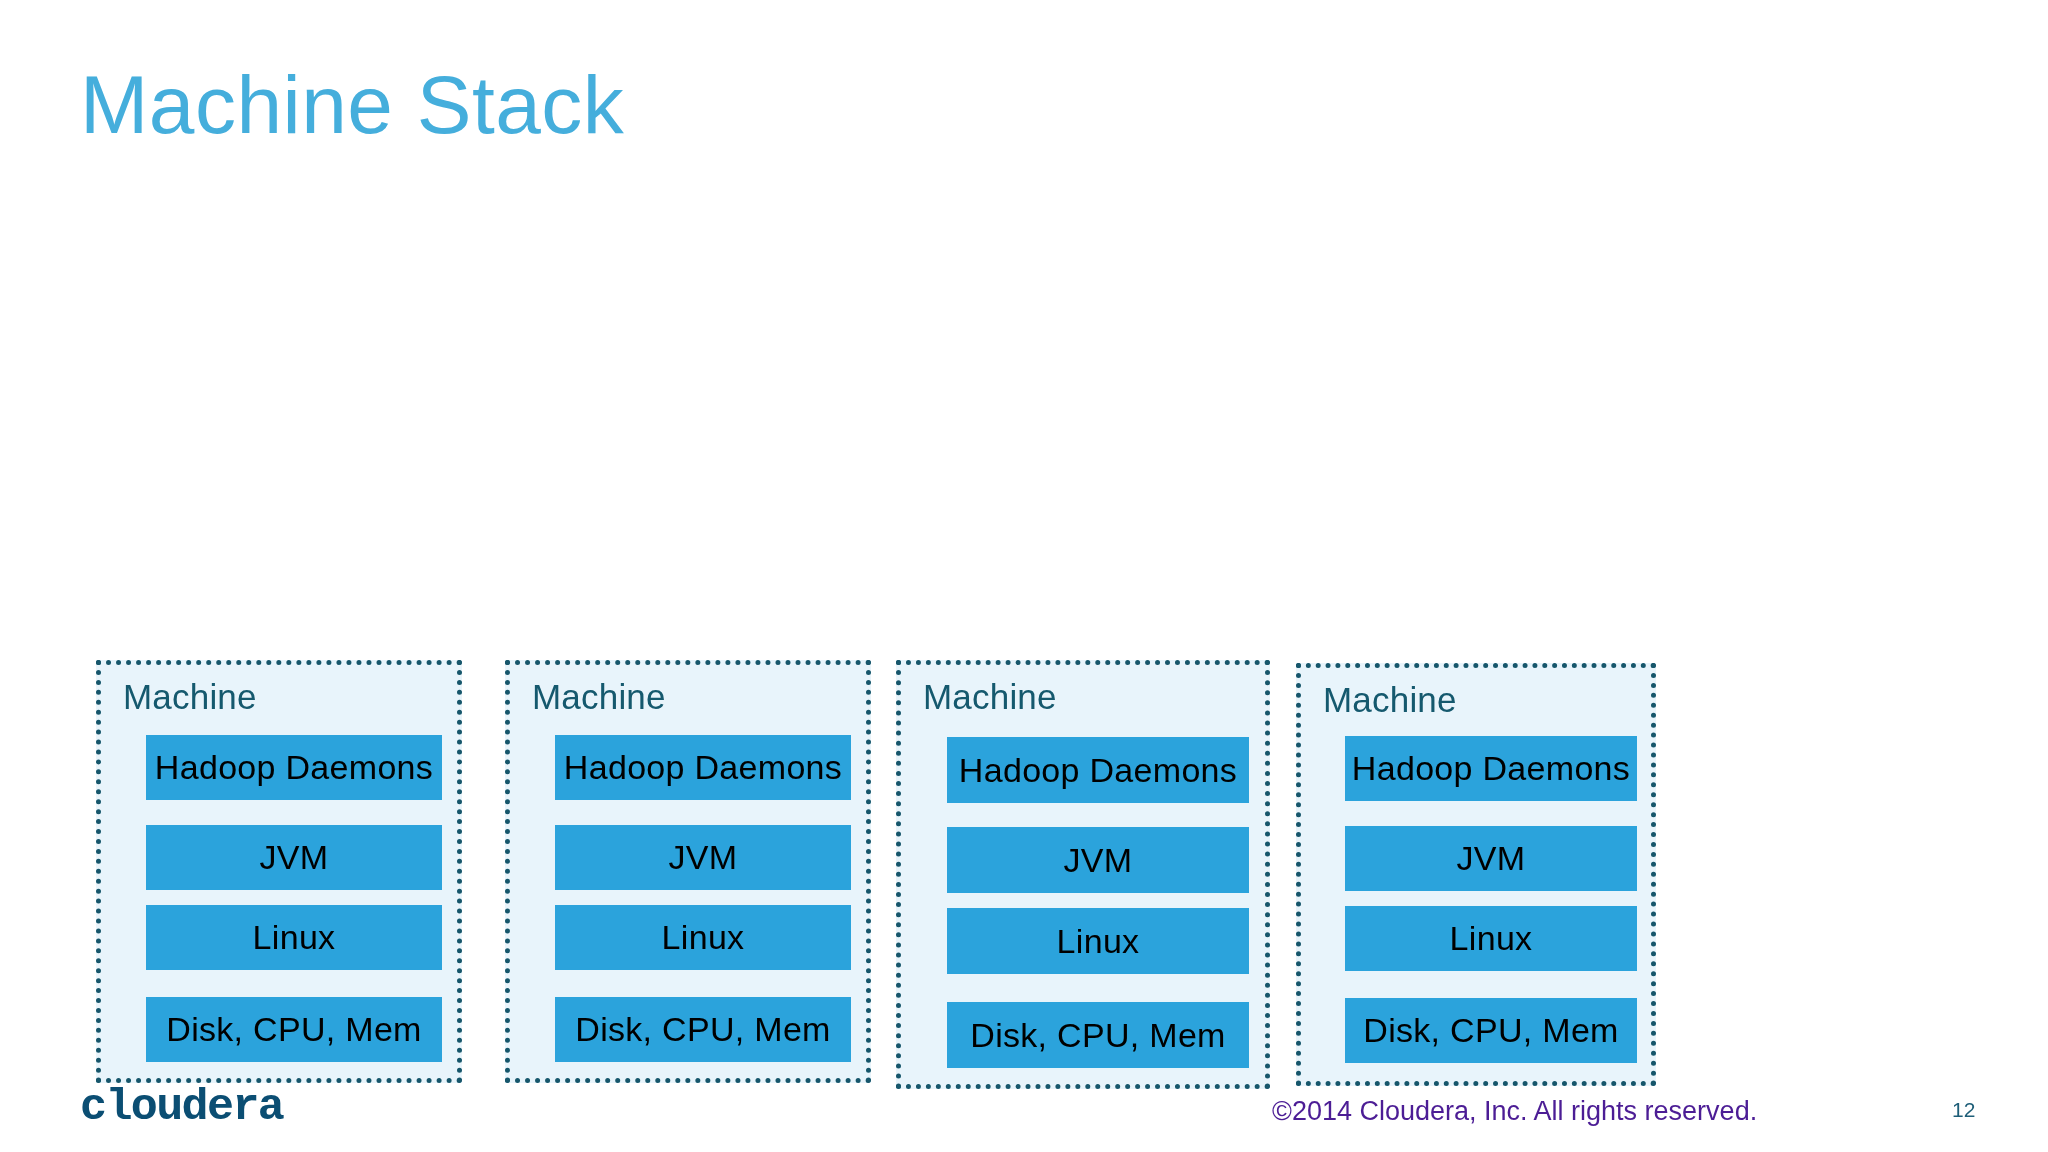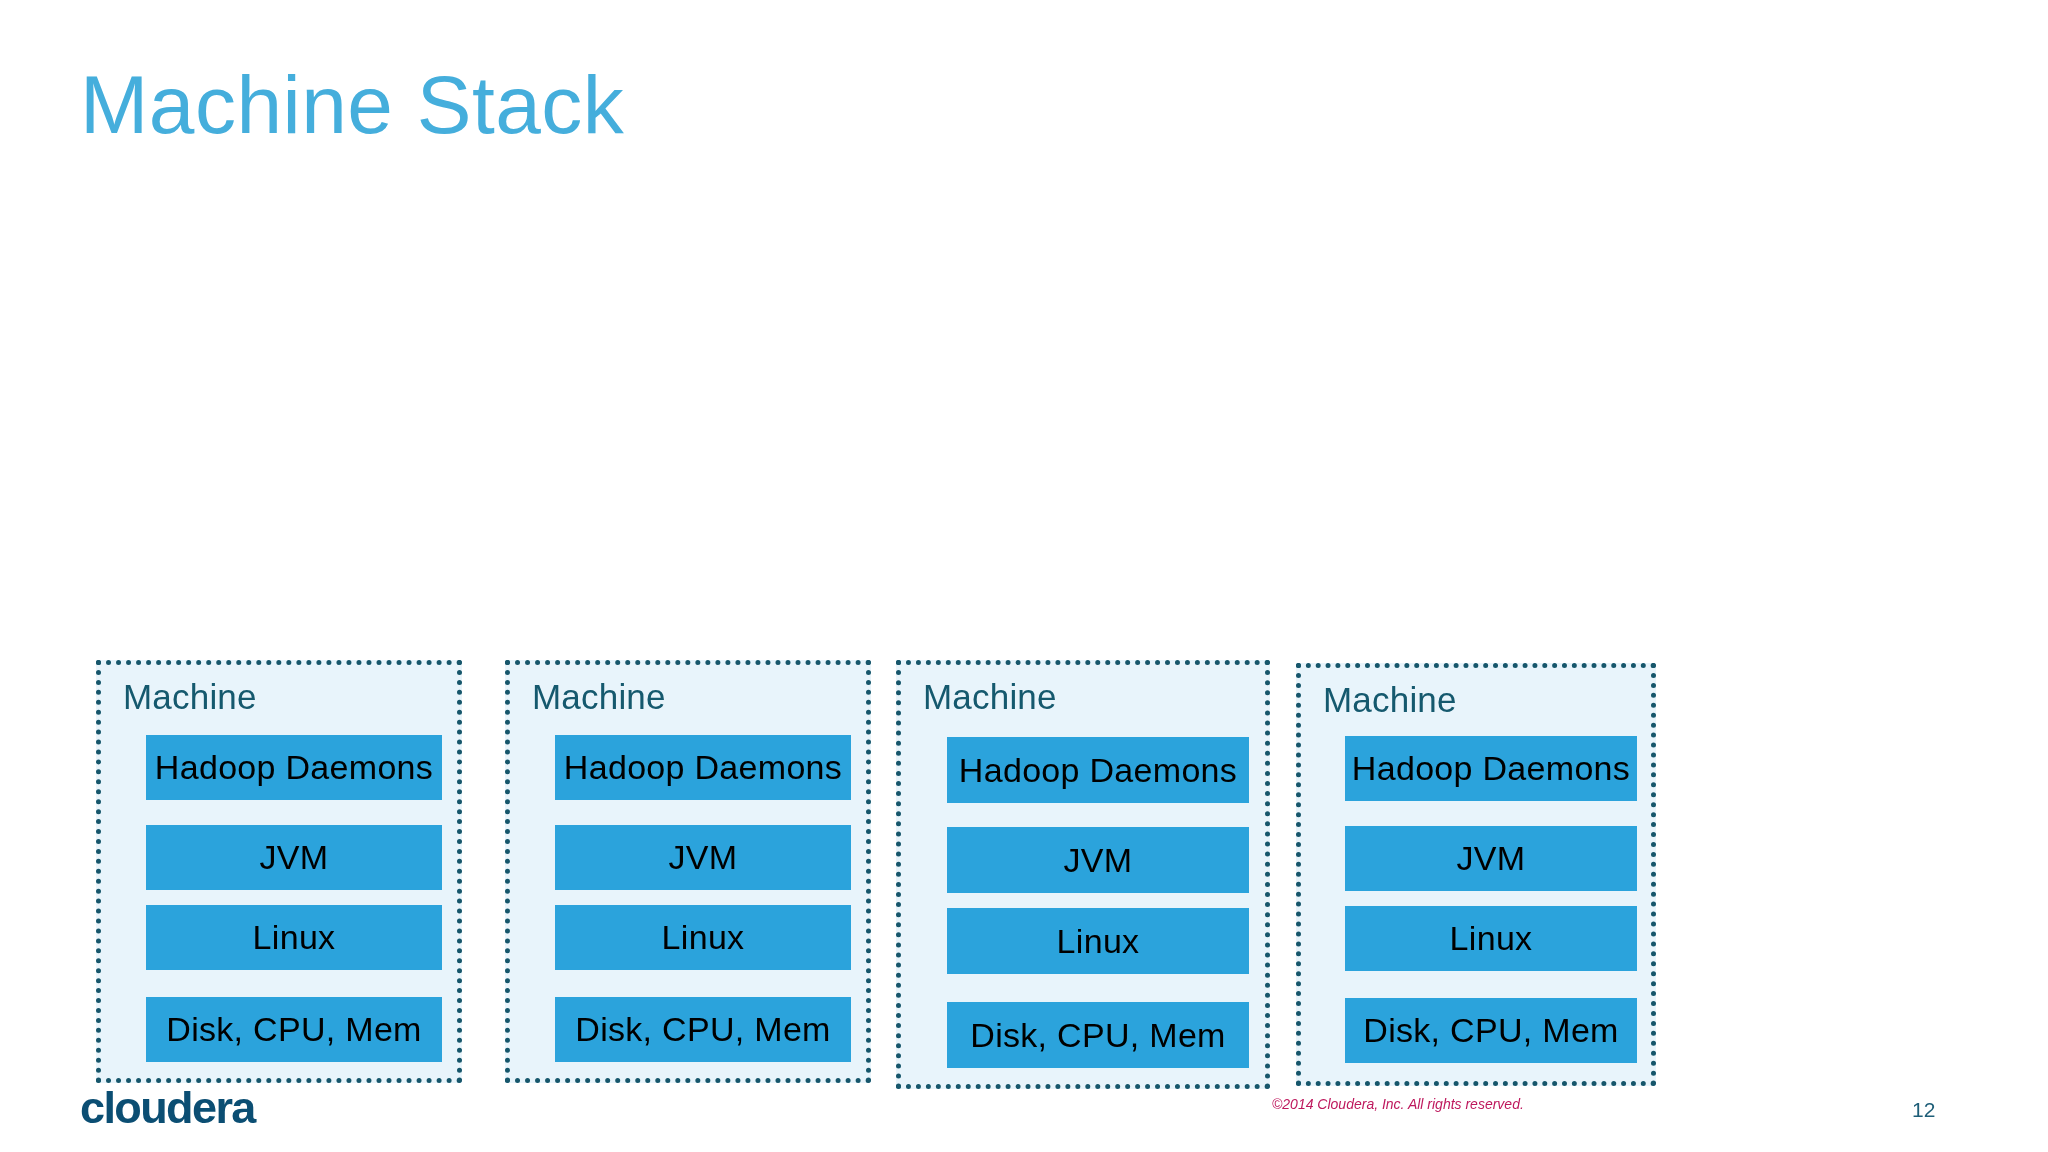--- a/index.html
+++ b/index.html
@@ -89,37 +89,36 @@
   
   .logo {
     position: absolute;
     left: 80px;
     top: 1085px;
     font-size: 45px;
     font-weight: bold;
     color: #0B4E73;
     letter-spacing: -1.6px;
     line-height: 1;
-    font-family: Liberation Sans, sans-serif;
+    font-family: Liberation Mono, monospace;
   }
 
   .copyright {
     position: absolute;
     left: 1272px;
     top: 1096px;
-    font-size: 14px;
+    font-size: 27px;
     font-weight: 400;
-    color: #be185d;
+    color: #4c1d95;
     white-space: nowrap;
-    font-style: italic;
   }
 
   .page-number {
     position: absolute;
-    left: 1912px;
+    left: 1952px;
     top: 1098px;
     font-size: 21px;
     font-weight: 400;
     color: #1E5E78;
     white-space: nowrap;
   }
 </style>
 </head>
 <body>
 

